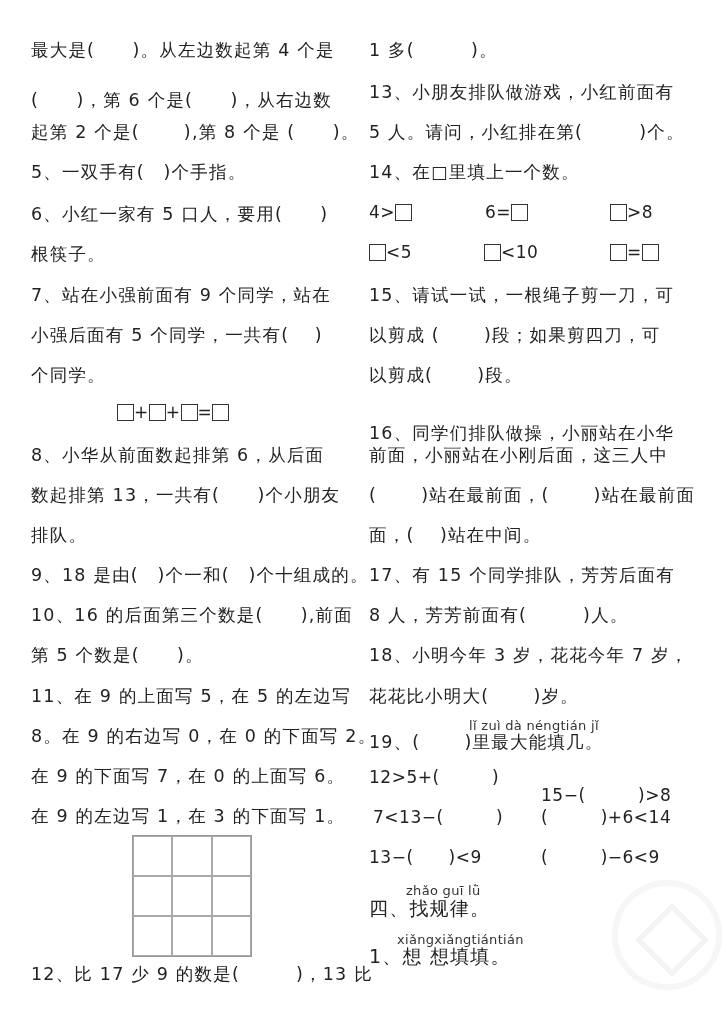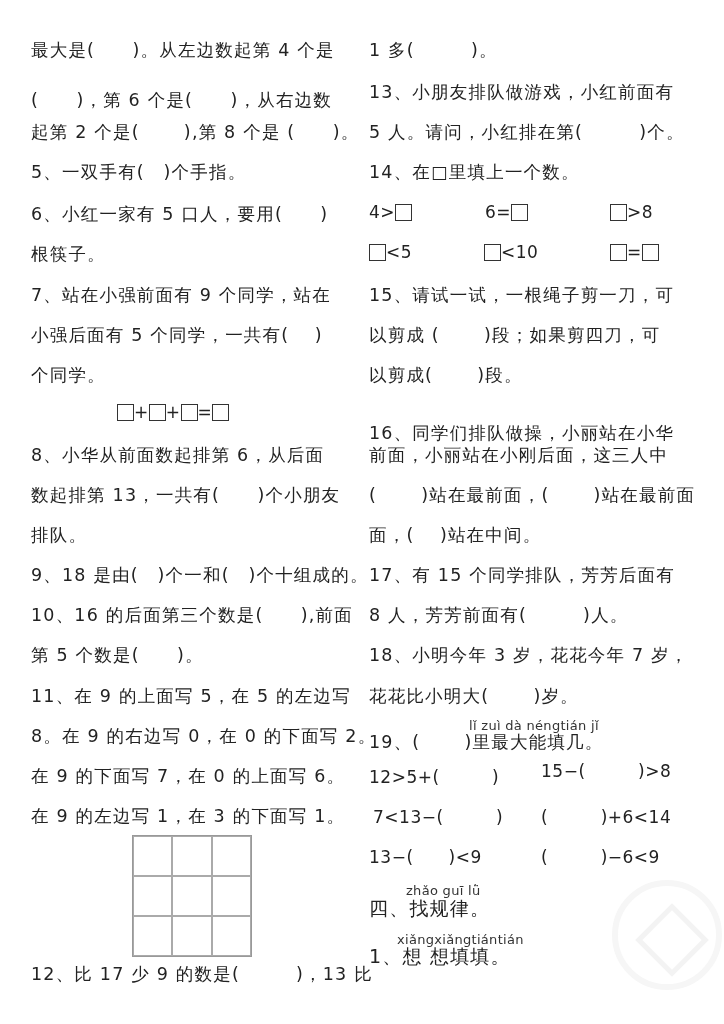--- a/index.html
+++ b/index.html
@@ -83,21 +83,21 @@
   <div class="line" style="top:523px">面，(　 )站在中间。</div>
   <div class="line" style="top:563px">17、有 15 个同学排队，芳芳后面有</div>
   <div class="line" style="top:603px">8 人，芳芳前面有(　　　)人。</div>
   <div class="line" style="top:643px">18、小明今年 3 岁，花花今年 7 岁，</div>
   <div class="line" style="top:684px">花花比小明大(　　 )岁。</div>
 
   <div class="pinyin" style="left:100px; top:718px">lǐ zuì dà néngtián jǐ</div>
   <div class="line" style="top:730px">19、(　　 )里最大能填几。</div>
 
   <div class="eq" style="left:0; top:766px">12&gt;5+(　　　)</div>
-  <div class="eq" style="left:172px; top:760px">15−(　　　)&gt;8</div>
+  <div class="eq" style="left:172px; top:784px">15−(　　　)&gt;8</div>
   <div class="eq" style="left:4px; top:806px">7&lt;13−(　　　)</div>
   <div class="eq" style="left:172px; top:806px">(　　　)+6&lt;14</div>
   <div class="eq" style="left:0; top:846px">13−(　　)&lt;9</div>
   <div class="eq" style="left:172px; top:846px">(　　　)−6&lt;9</div>
 
   <div class="pinyin" style="left:37px; top:883px">zhǎo guī  lǜ</div>
   <div class="line heading" style="top:896px">四、找规律。</div>
 
   <div class="pinyin" style="left:28px; top:932px">xiǎngxiǎngtiántián</div>
   <div class="line heading" style="top:944px">1、想 想填填。</div>

